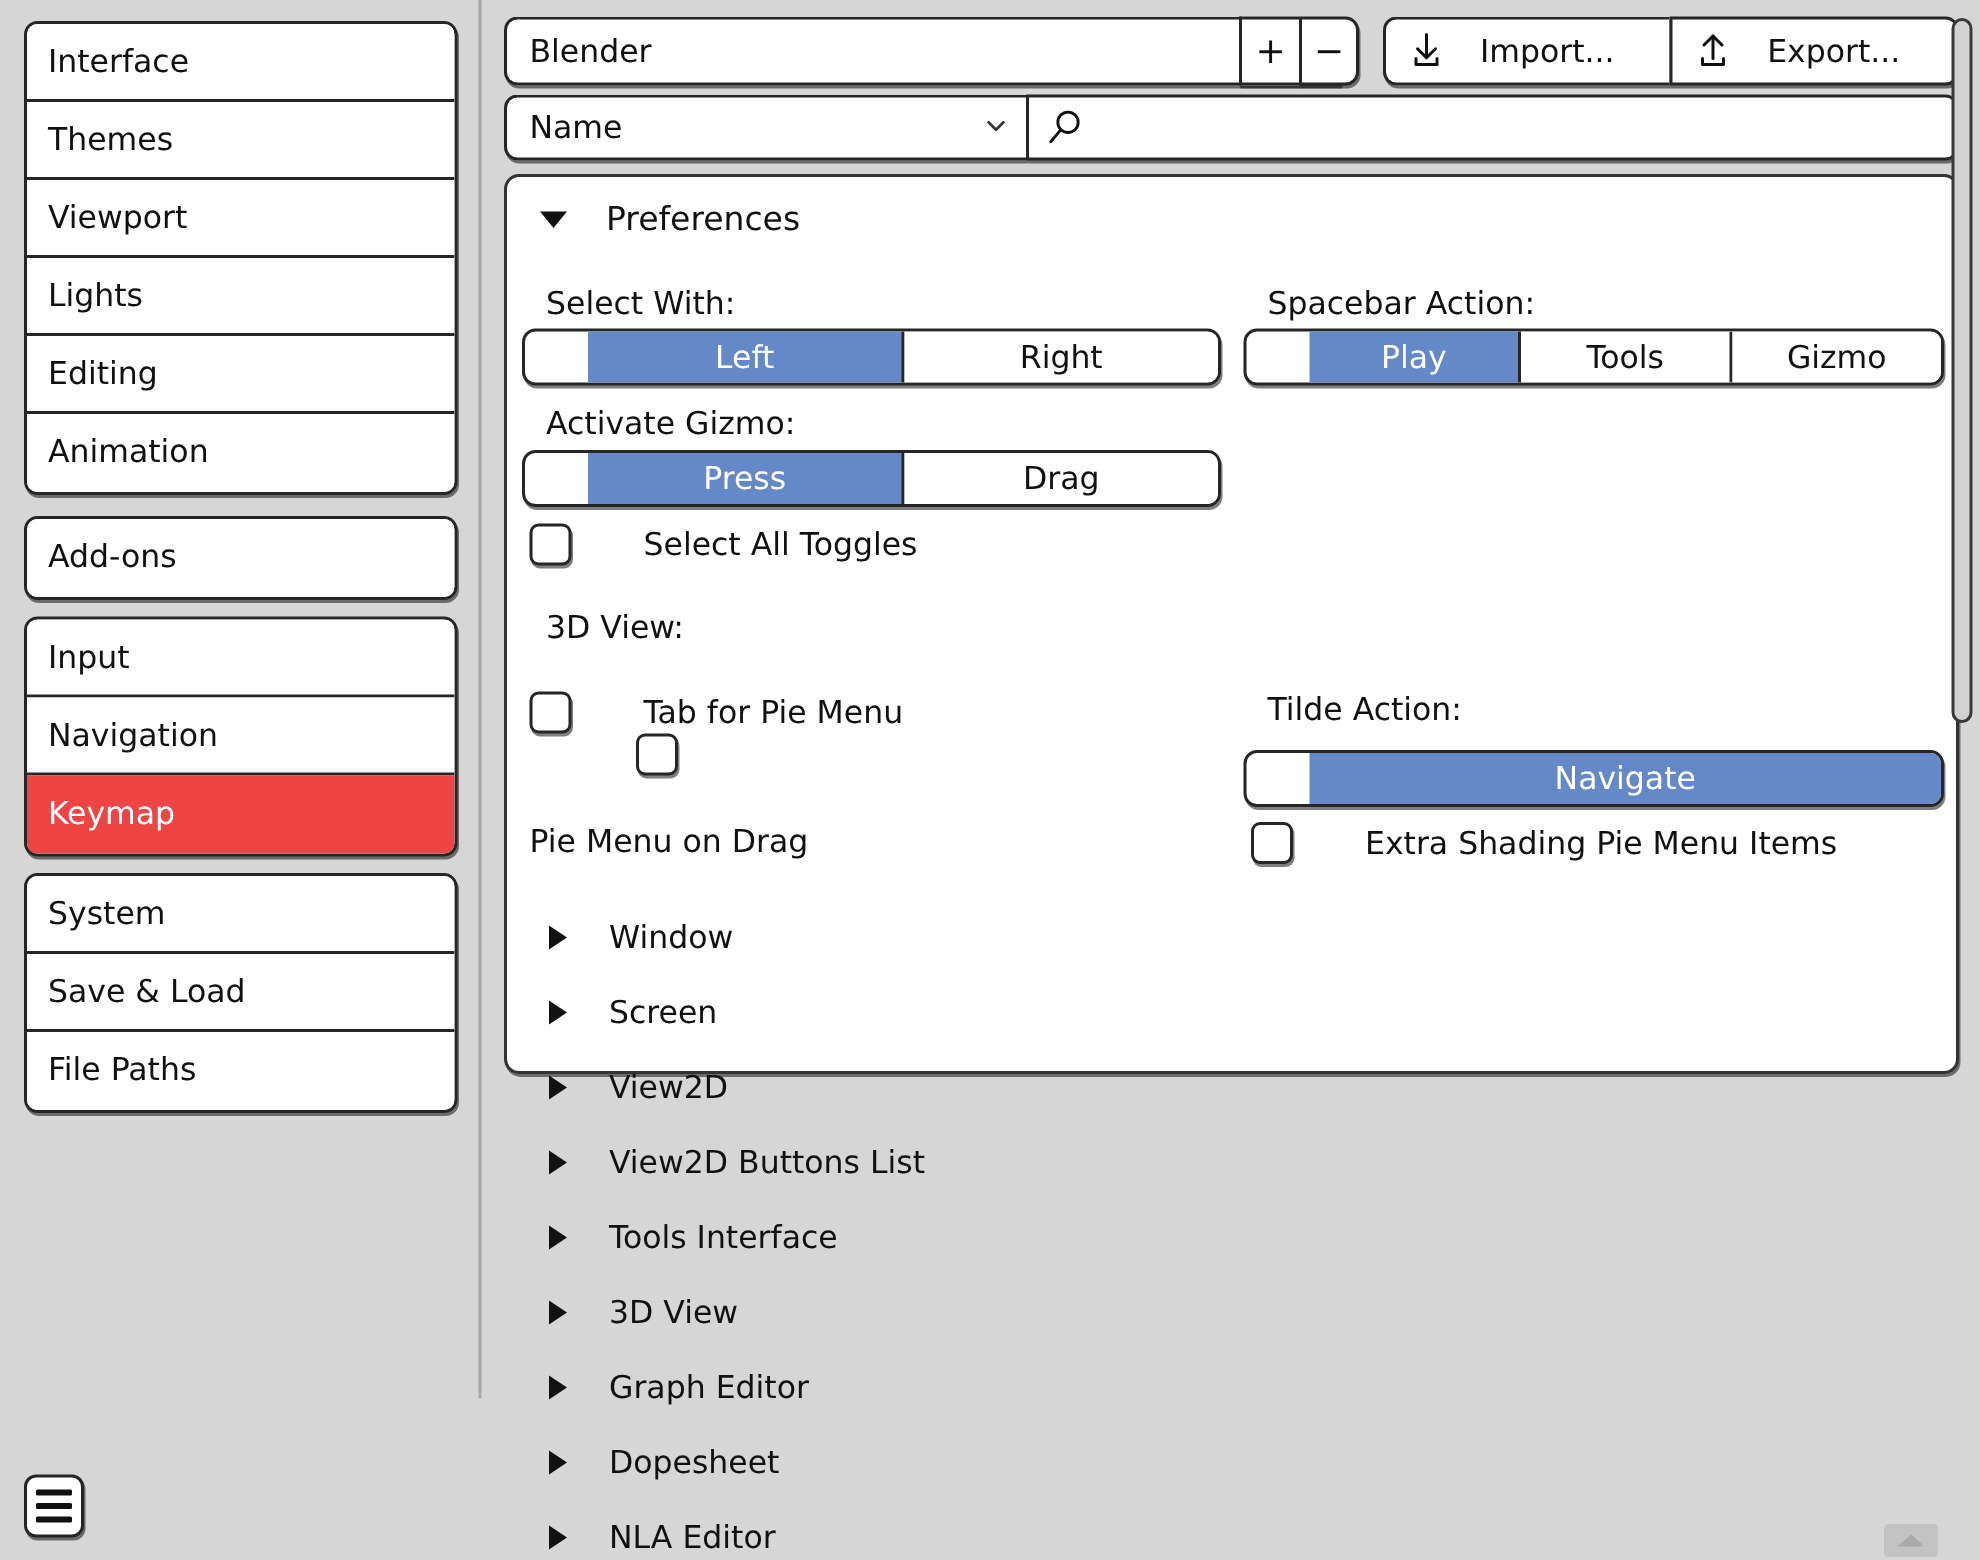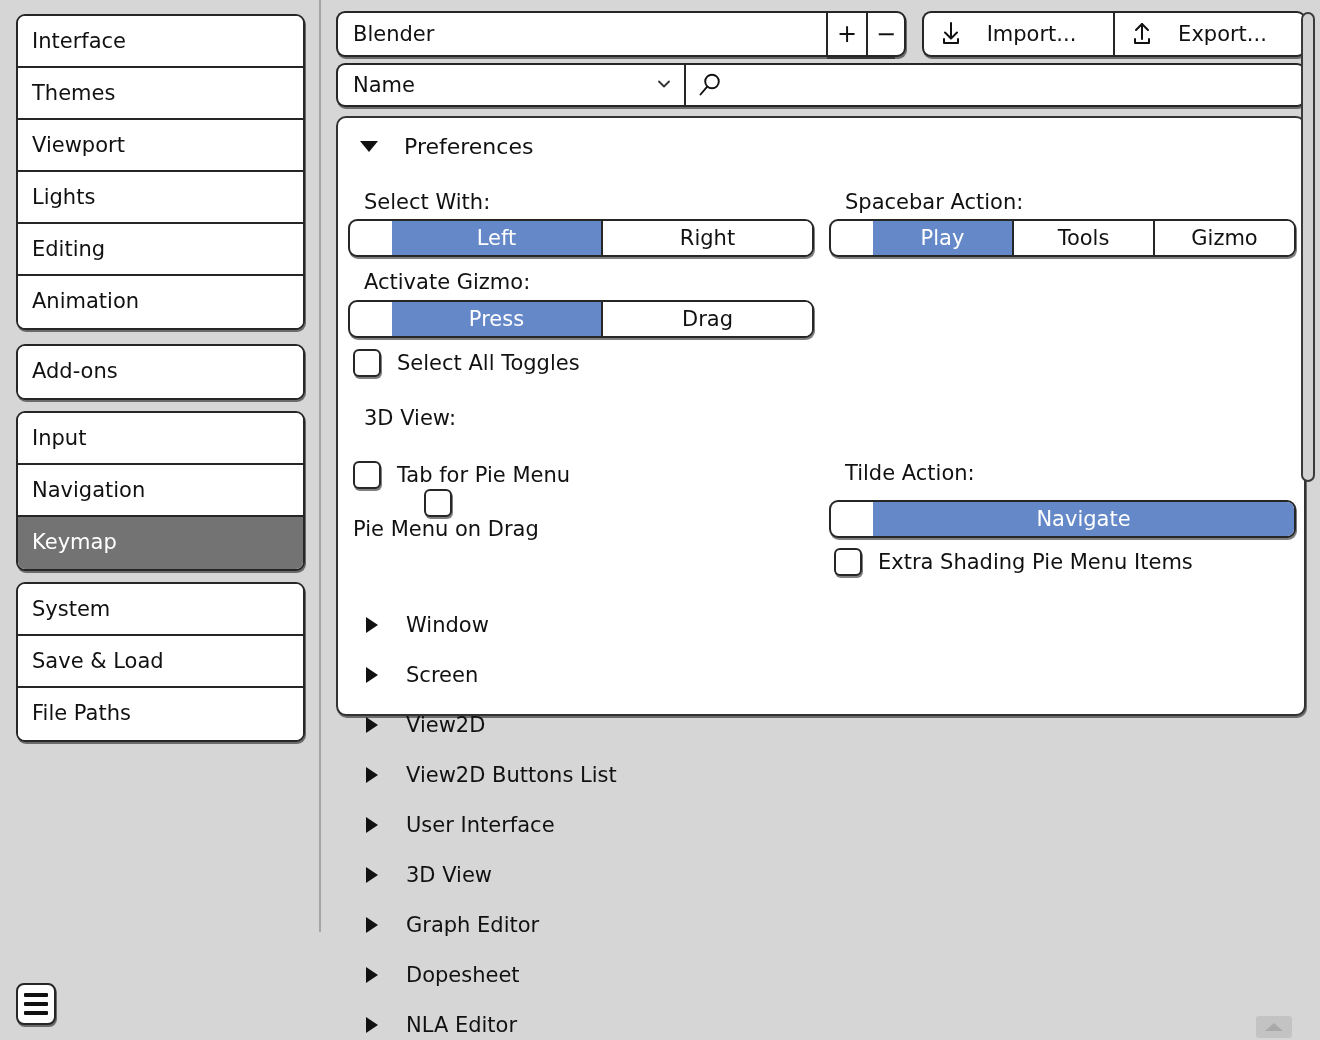--- a/index.html
+++ b/index.html
@@ -42,21 +42,21 @@
     padding-left: 14px;
     font-size: 21px;
     border-bottom: 2px solid #262626;
     background: #fff;
     color: #111;
     white-space: nowrap;
     overflow: hidden;
   }
   .nav-item:last-child { border-bottom: none; }
   .nav-item.sel {
-    background: #737373;
+    background: #ef4444;
     color: #ffffff;
   }
   #grp-general { top: 14px; }
   #grp-addons  { top: 344px; }
   #grp-input   { top: 411px; }
   #grp-system  { top: 582px; }
 
   #hamburger {
     position: absolute;
     left: 16px; top: 983px;
@@ -242,20 +242,21 @@
     white-space: nowrap;
   }
   .seg > div:last-child { border-right: none; }
   .seg > div.on { background: #6589c8; color: #ffffff; }
 
   .cbrow {
     position: absolute;
     display: flex; align-items: center;
     font-size: 21px;
     white-space: nowrap;
+    gap: 32px;
   }
   .cbox {
     width: 28px; height: 28px;
     background: #fff;
     border: 2px solid #262626;
     border-radius: 6px;
     box-shadow: 1px 2px 0 rgba(0,0,0,0.5);
     margin-right: 16px;
     flex: none;
   }
@@ -492,21 +493,21 @@
       <div class="km-row">
         <span class="km-tri"></span>
         <span>View2D</span>
       </div>
       <div class="km-row">
         <span class="km-tri"></span>
         <span>View2D Buttons List</span>
       </div>
       <div class="km-row">
         <span class="km-tri"></span>
-        <span>User Interface</span>
+        <span>Tools Interface</span>
       </div>
       <div class="km-row">
         <span class="km-tri"></span>
         <span>3D View</span>
       </div>
       <div class="km-row">
         <span class="km-tri"></span>
         <span>Graph Editor</span>
       </div>
       <div class="km-row">

